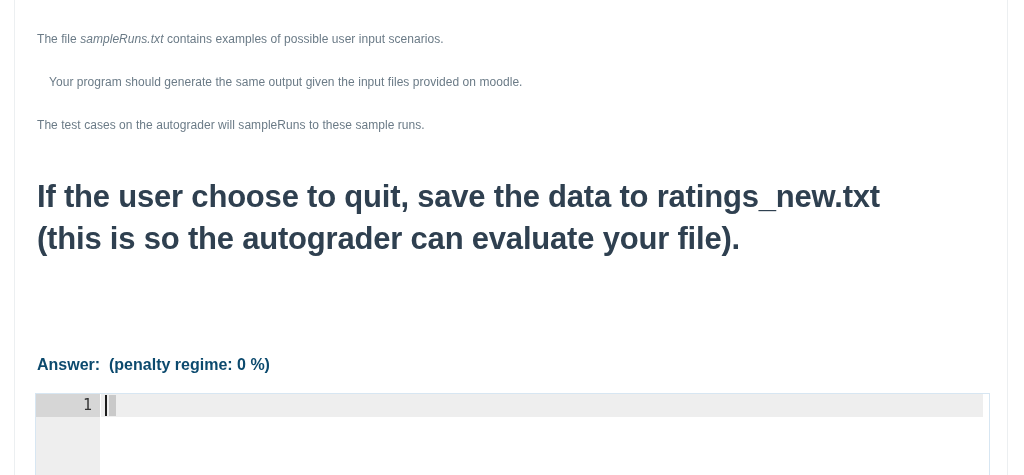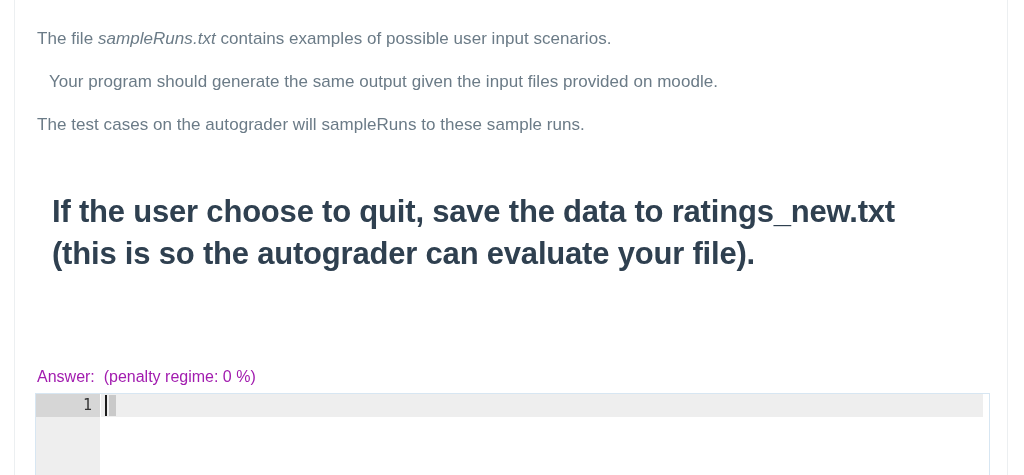--- a/index.html
+++ b/index.html
@@ -38,21 +38,21 @@
   .content {
     position: absolute;
     left: 37px;
     top: 0;
     width: 955px;
   }
 
   
   .para {
     color: #6b7b87;
-    font-size: 17px;
+    font-size: 12px;
     line-height: 22px;
     font-weight: 400;
     letter-spacing: 0.05px;
     margin: 0;
     white-space: nowrap;
   }
   .para.p1 { position: absolute; left: 0; top: 28px; }
   .para.p2 { position: absolute; left: 12px; top: 71px; }
   .para.p3 { position: absolute; left: 0; top: 114px; }
   .para em { font-style: italic; }
@@ -61,32 +61,33 @@
   .heading {
     position: absolute;
     left: 0;
     top: 176px;
     width: 870px;
     color: #2f4050;
     font-size: 31px;
     line-height: 42px;
     font-weight: 700;
     letter-spacing: -0.2px;
-    margin: 15px;
+    margin: 0;
   }
 
   
   .answer-label {
     position: absolute;
     left: 0;
-    top: 367px;
-    color: #a21caf;
+    top: 355px;
+    color: #0c4a6e;
     font-size: 16px;
     line-height: 20px;
     white-space: pre;
+    font-weight: bold;
   }
 
   
   .editor {
     position: absolute;
     left: 35px;
     top: 393px;
     width: 955px;
     height: 82px;
     background: #ffffff;

